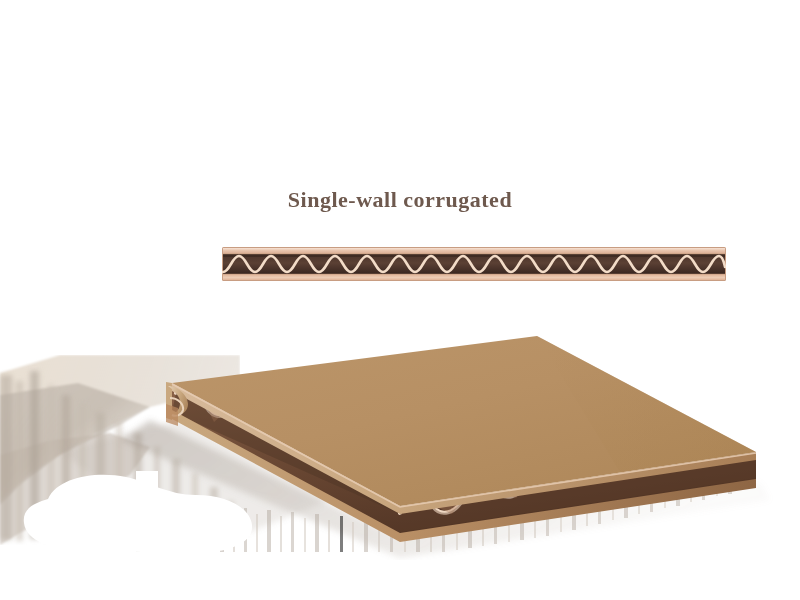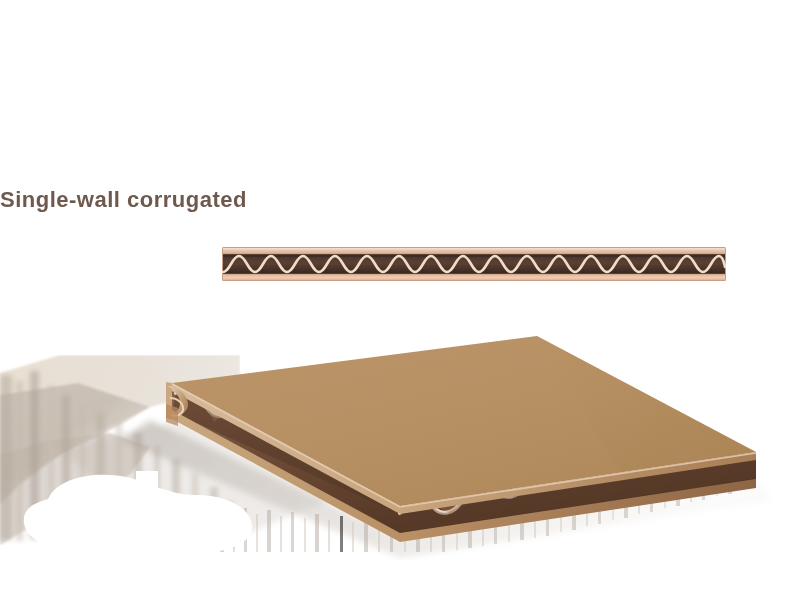--- a/index.html
+++ b/index.html
@@ -21,21 +21,22 @@
     width: 800px;
     height: 600px;
     background: #ffffff;
   }
   
   #title {
     position: absolute;
     left: 0;
     top: 187px;
     width: 800px;
-    font-family: Liberation Sans, sans-serif;
+    text-align: center;
+    font-family: Liberation Serif, serif;
     font-size: 22px;
     font-weight: bold;
     letter-spacing: 0.5px;
     color: #5b4336;
     opacity: 0.88;
     filter: blur(0.35px);
     -webkit-font-smoothing: none;
     user-select: none;
   }
   

